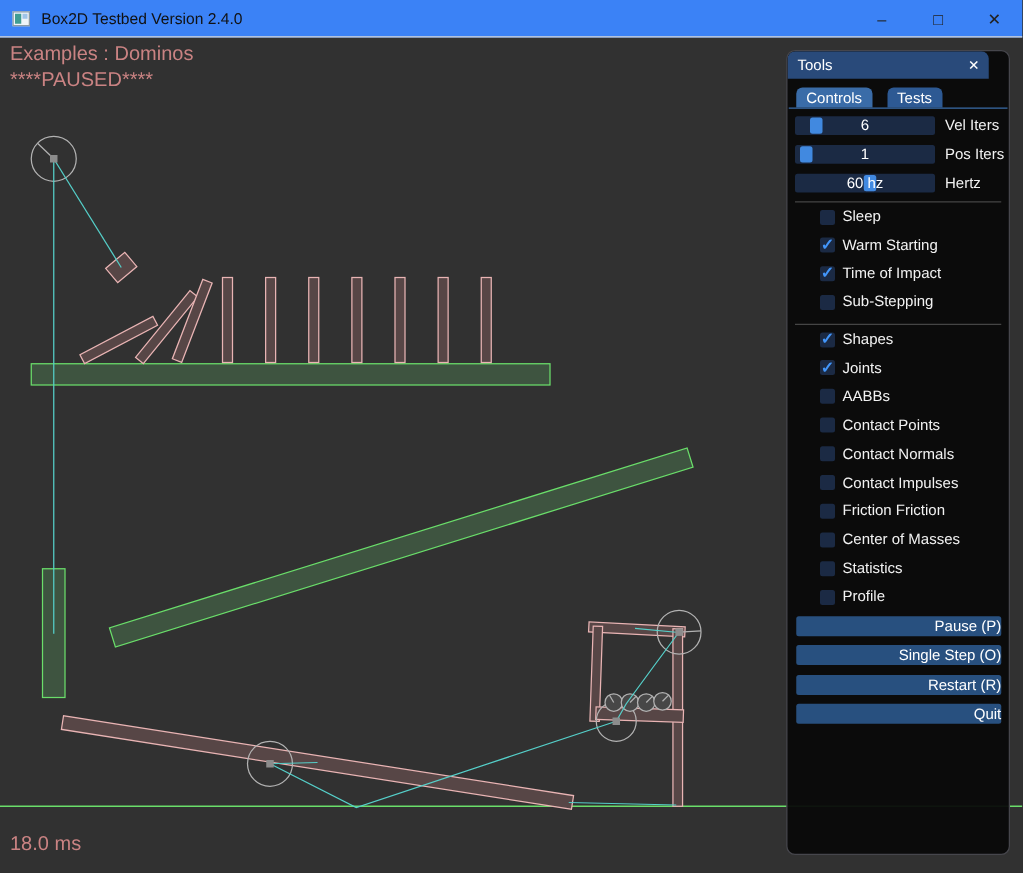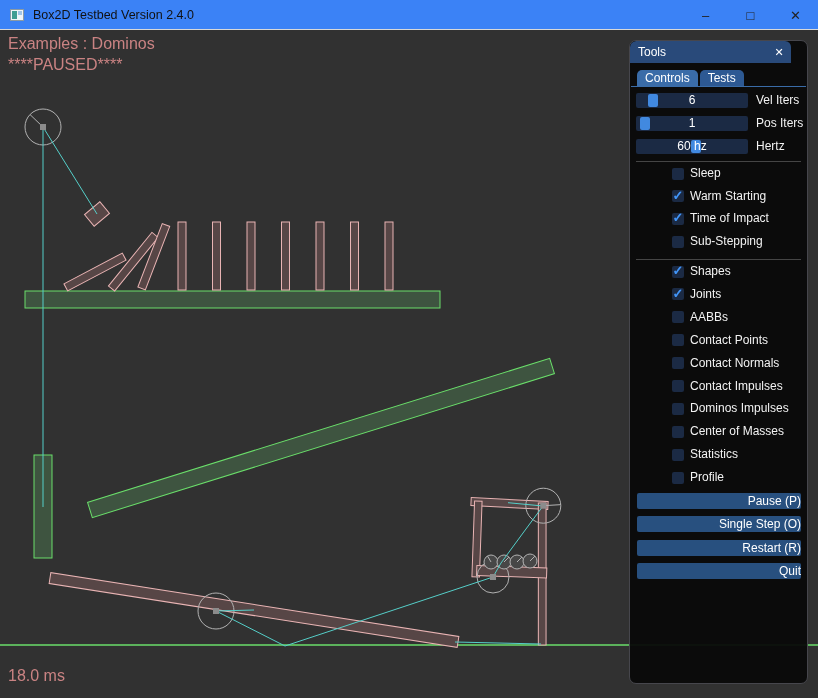--- a/index.html
+++ b/index.html
@@ -41,39 +41,39 @@
   }
   .p-titlebar{
     position:absolute;left:0;top:0;right:16px;height:22px;background:var(--titlebg,#294a7a);
     display:flex;align-items:center;border-radius:6px 6px 0 0;
   }
   .p-title{margin-left:8px;font-size:12px;color:#fff;}
   .p-close{
     position:absolute;right:4px;top:3px;width:16px;height:16px;border-radius:3px;
     display:flex;align-items:center;justify-content:center;font-size:11px;color:#fff;
   }
-  .p-tabs{position:absolute;left:7px;top:29px;display:flex;gap:2px;}
+  .p-tabs{position:absolute;left:7px;top:29px;display:flex;gap:12px;}
   .p-tab{
     height:16px;padding:0 8px;display:flex;align-items:center;border-radius:5px 5px 0 0;
     background:var(--tab,#2d5993);color:#fff;
   }
   .p-tab.active{background:var(--tabactive,#3a6ca8);}
   .tabbar-line{position:absolute;left:1px;right:1px;top:45px;height:1px;background:var(--tabactive,#3a6ca8);}
   .slider-row{position:absolute;left:6px;height:15px;}
   .slider-track{
     position:absolute;left:0;top:0;width:112px;height:15px;background:var(--framebg,#1b2a44);
     border-radius:2px;
   }
   .slider-handle{position:absolute;top:1px;width:10px;height:13px;background:var(--grab,#4189e0);border-radius:2px;}
   .slider-value{
     position:absolute;left:0;top:0;width:112px;height:15px;text-align:center;line-height:15px;color:#fff;
   }
   .slider-label{position:absolute;left:120px;top:0;line-height:15px;white-space:nowrap;}
   .separator{position:absolute;left:6px;right:6px;height:1px;background:#454545;}
-  .check-row{position:absolute;left:22px;height:13px;display:flex;align-items:center;padding-left:20px;}
+  .check-row{position:absolute;left:6px;height:13px;display:flex;align-items:center;padding-left:20px;}
   .check-box{
     width:12px;height:12px;background:var(--framebg,#1b2a44);border-radius:2px;
     display:flex;align-items:center;justify-content:center;flex:0 0 auto;
   }
   .check-mark{color:var(--check,#4296fa);font-size:13px;font-weight:bold;line-height:12px;margin-top:-1px;}
   .check-label{margin-left:6px;line-height:13px;white-space:nowrap;}
   .p-button{
     position:absolute;left:7px;width:164px;height:16px;background:var(--button,#28507f);
     border-radius:2px;text-align:right;line-height:16px;color:#fff;
   }
@@ -258,21 +258,21 @@
     <div class="check-row" style="top: 315.6px;">
       <div class="check-box"></div>
       <span class="check-label">Contact Normals</span>
     </div>
     <div class="check-row" style="top: 338.5px;">
       <div class="check-box"></div>
       <span class="check-label">Contact Impulses</span>
     </div>
     <div class="check-row" style="top: 361.4px;">
       <div class="check-box"></div>
-      <span class="check-label">Dominos Impulses</span>
+      <span class="check-label">Friction Friction</span>
     </div>
     <div class="check-row" style="top: 384.3px;">
       <div class="check-box"></div>
       <span class="check-label">Center of Masses</span>
     </div>
     <div class="check-row" style="top: 407.2px;">
       <div class="check-box"></div>
       <span class="check-label">Statistics</span>
     </div>
     <div class="check-row" style="top: 430.1px;">

